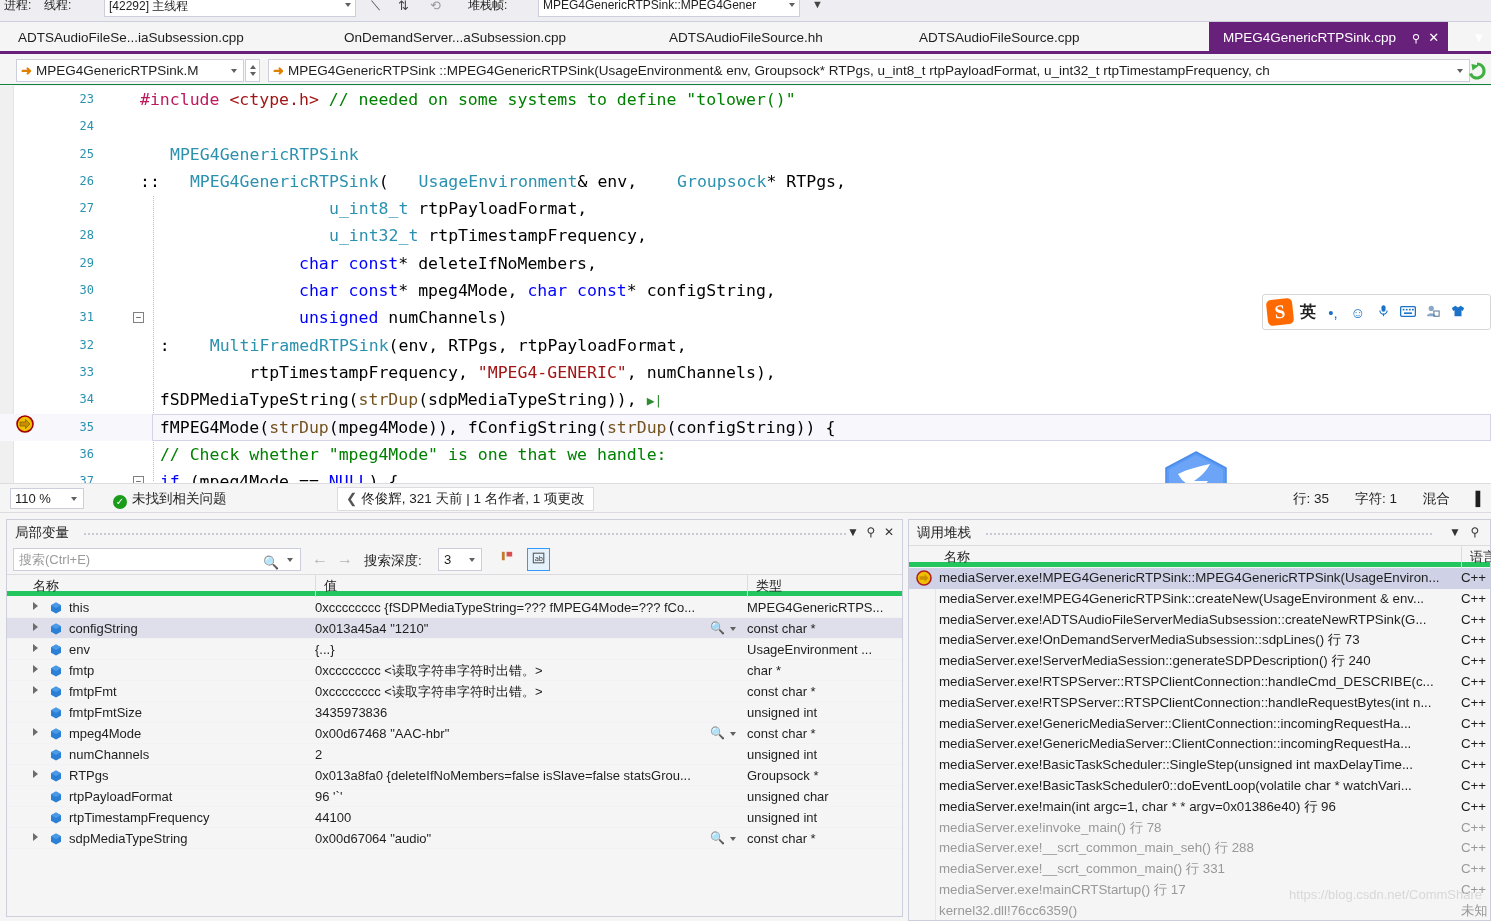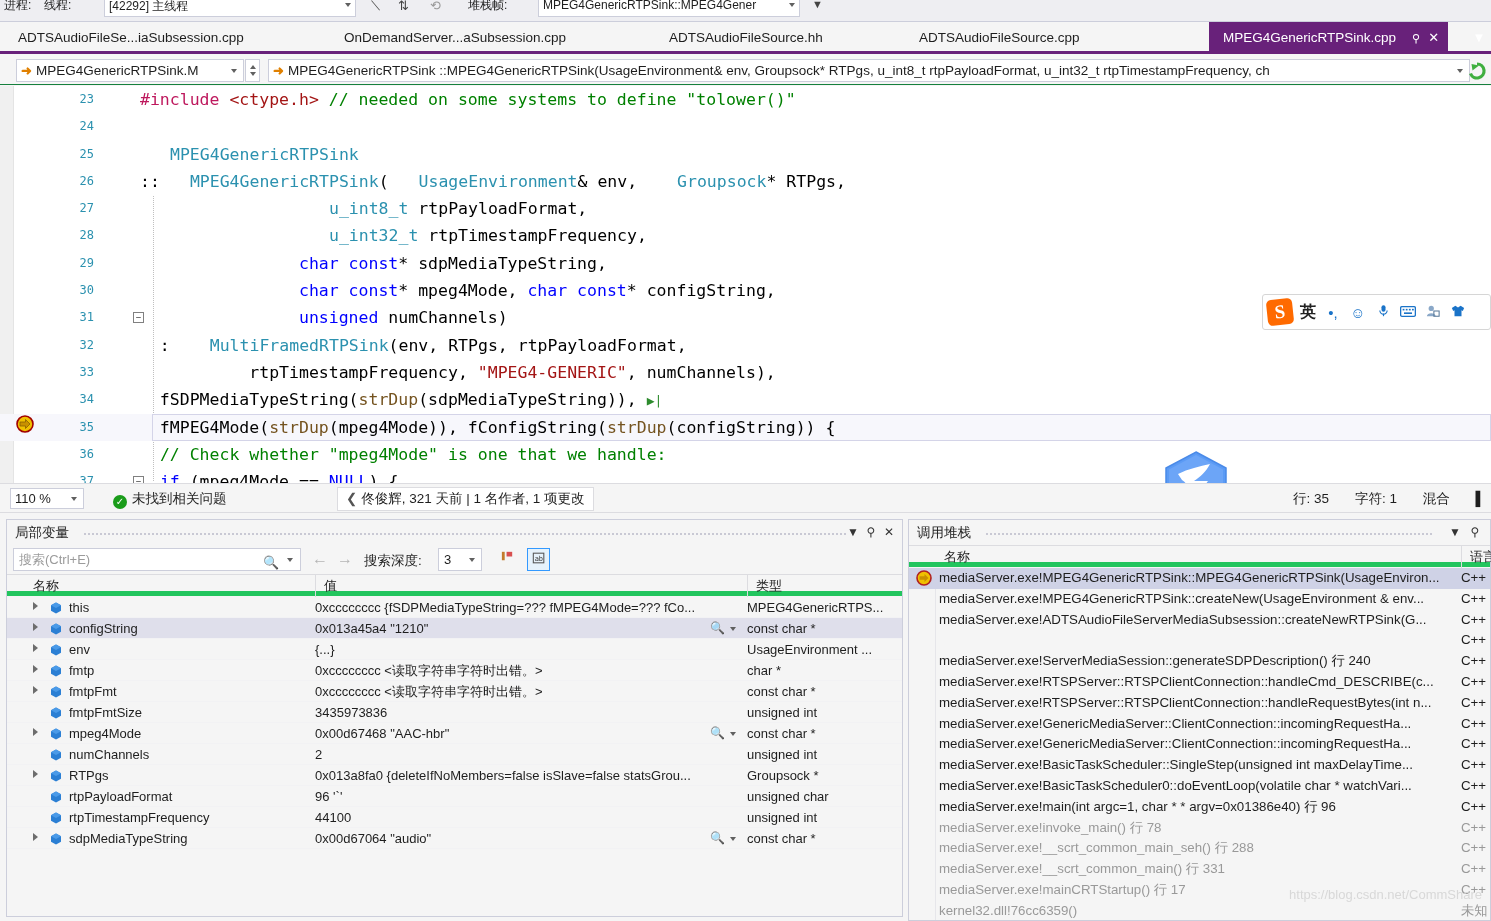--- a/index.html
+++ b/index.html
@@ -373,21 +373,21 @@
     <div class="gutter-ind"></div>
     <div class="gutter-break"></div>
     <div class="indent-guide" style="left:153px; top:110px; height:285px;"></div>
     <div class="code-rows" id="code-rows">
         <div class="crow"><span class="lnum">23</span><span class="ctext"><span class="pp">#include </span><span class="str">&lt;ctype.h&gt;</span><span class="pl"> </span><span class="cm">// needed on some systems to define "tolower()"</span></span></div>
         <div class="crow"><span class="lnum">24</span><span class="ctext"></span></div>
         <div class="crow"><span class="lnum">25</span><span class="ctext"><span class="ty">MPEG4GenericRTPSink</span></span></div>
         <div class="crow"><span class="lnum">26</span><span class="ctext"><span class="pl">::</span><span class="ty">MPEG4GenericRTPSink</span><span class="pl">(</span><span class="ty">UsageEnvironment</span><span class="pl">&amp; env, </span><span class="ty">Groupsock</span><span class="pl">* RTPgs,</span></span></div>
         <div class="crow"><span class="lnum">27</span><span class="ctext"><span class="pl">                </span><span class="ty">u_int8_t</span><span class="pl"> rtpPayloadFormat,</span></span></div>
         <div class="crow"><span class="lnum">28</span><span class="ctext"><span class="pl">                </span><span class="ty">u_int32_t</span><span class="pl"> rtpTimestampFrequency,</span></span></div>
-        <div class="crow"><span class="lnum">29</span><span class="ctext"><span class="pl">                </span><span class="k">char const</span><span class="pl">* sdpMediaTypeString,</span></span></div>
+        <div class="crow"><span class="lnum">29</span><span class="ctext"><span class="pl">                </span><span class="k">char const</span><span class="pl">* deleteIfNoMembers,</span></span></div>
         <div class="crow"><span class="lnum">30</span><span class="ctext"><span class="pl">                </span><span class="k">char const</span><span class="pl">* mpeg4Mode, </span><span class="k">char const</span><span class="pl">* configString,</span></span></div>
         <div class="crow"><div class="fold-box" style="top: 8px;">−</div><span class="lnum">31</span><span class="ctext"><span class="pl">                </span><span class="k">unsigned</span><span class="pl"> numChannels)</span></span></div>
         <div class="crow"><span class="lnum">32</span><span class="ctext"><span class="pl">  : </span><span class="ty">MultiFramedRTPSink</span><span class="pl">(env, RTPgs, rtpPayloadFormat,</span></span></div>
         <div class="crow"><span class="lnum">33</span><span class="ctext"><span class="pl">           rtpTimestampFrequency, </span><span class="str">"MPEG4-GENERIC"</span><span class="pl">, numChannels),</span></span></div>
         <div class="crow"><span class="lnum">34</span><span class="ctext"><span class="pl">  fSDPMediaTypeString(</span><span class="fn">strDup</span><span class="pl">(sdpMediaTypeString)), </span><span class="green-play">▶|</span></span></div>
         <div class="crow current"><div class="exec-arrow"><svg viewBox="0 0 18 18" width="18" height="18">
               <circle cx="9" cy="9" r="8" fill="#f0c000" stroke="#a00000" stroke-width="1.6"></circle>
               <path d="M4 7 L9.5 7 L9.5 4.5 L14 9 L9.5 13.5 L9.5 11 L4 11 Z" fill="#c89000" stroke="#8a6000" stroke-width="0.8"></path>
             </svg></div><div class="current-line-box"></div><span class="lnum">35</span><span class="ctext"><span class="pl">  fMPEG4Mode(</span><span class="fn">strDup</span><span class="pl">(mpeg4Mode)), fConfigString(</span><span class="fn">strDup</span><span class="pl">(configString)) {</span></span></div>
         <div class="crow"><span class="lnum">36</span><span class="ctext"><span class="pl">  </span><span class="cm">// Check whether "mpeg4Mode" is one that we handle:</span></span></div>
@@ -649,20 +649,21 @@
         </div>
         <div class="cs-row">
           <span class="cs-name">mediaServer.exe!MPEG4GenericRTPSink::createNew(UsageEnvironment &amp; env...</span>
           <span class="cs-lang">C++</span>
         </div>
         <div class="cs-row">
           <span class="cs-name">mediaServer.exe!ADTSAudioFileServerMediaSubsession::createNewRTPSink(G...</span>
           <span class="cs-lang">C++</span>
         </div>
         <div class="cs-row">
+          <span class="cs-name">mediaServer.exe!OnDemandServerMediaSubsession::sdpLines() 行 73</span>
           <span class="cs-lang">C++</span>
         </div>
         <div class="cs-row">
           <span class="cs-name">mediaServer.exe!ServerMediaSession::generateSDPDescription() 行 240</span>
           <span class="cs-lang">C++</span>
         </div>
         <div class="cs-row">
           <span class="cs-name">mediaServer.exe!RTSPServer::RTSPClientConnection::handleCmd_DESCRIBE(c...</span>
           <span class="cs-lang">C++</span>
         </div>

